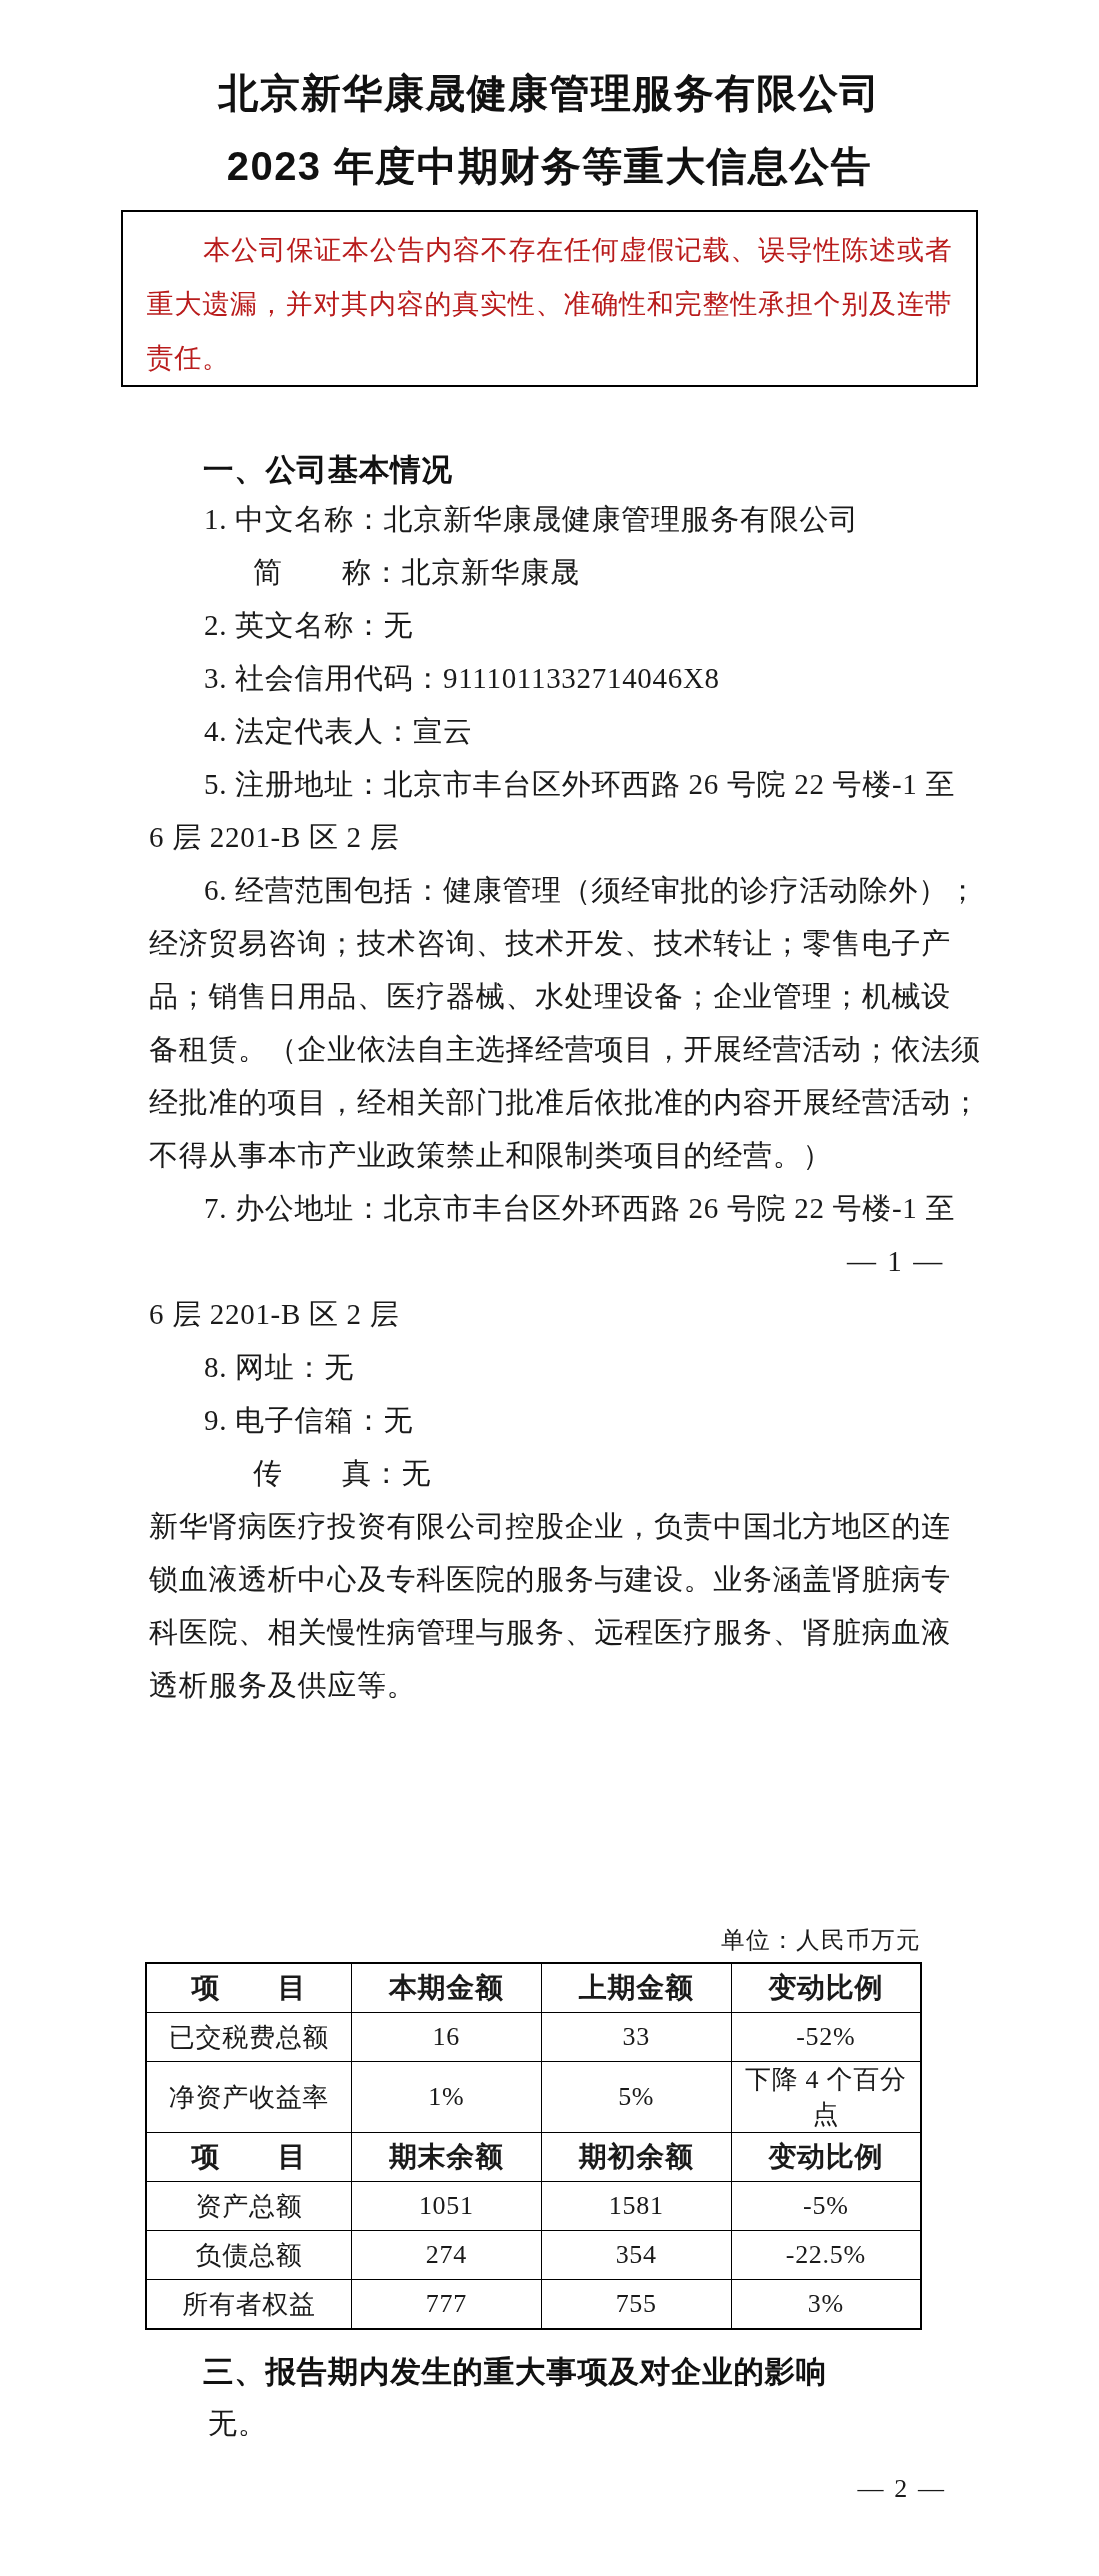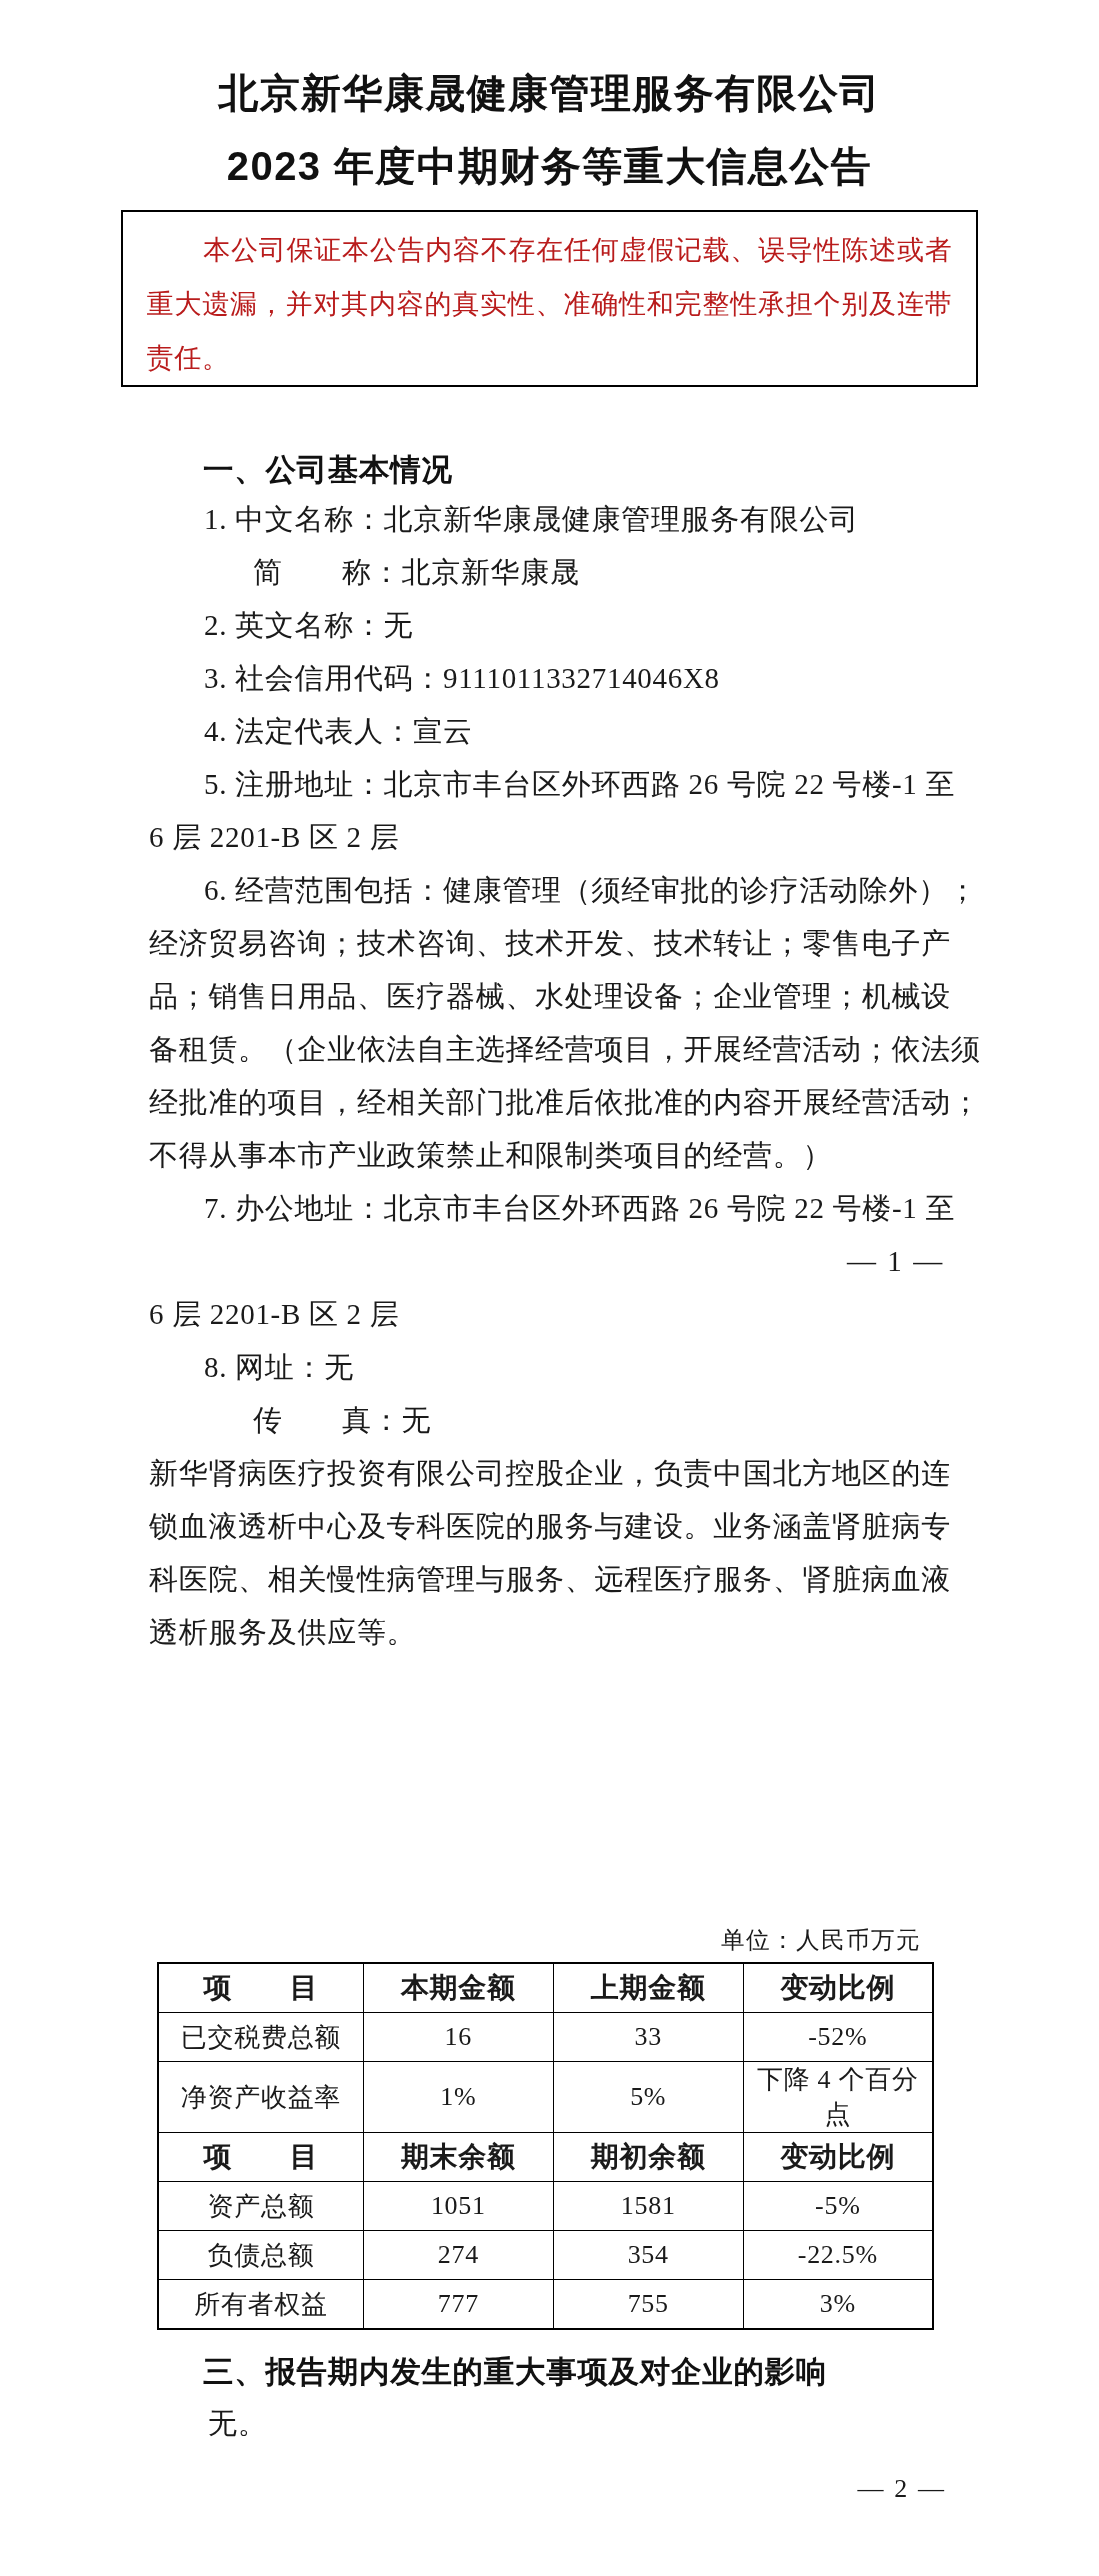--- a/index.html
+++ b/index.html
@@ -45,21 +45,21 @@
   .ind2{padding-left:104px;}
   .pageno{text-align:right;padding-right:23.6px;letter-spacing:2.1px;}
   .unit-note{
     position:absolute;top:1924px;left:149px;width:772px;
     text-align:right;font-size:23.6px;letter-spacing:1.4px;color:#1a1a1a;
   }
   table.fin{
     position:absolute;top:1962px;left:145px;width:777px;
     border-collapse:collapse;table-layout:fixed;
   }
-  table.fin,table.fin td{border:1.4px solid #000;margin-left:12px;}
+  table.fin,table.fin td{border:1.4px solid #000;}
   table.fin{border-width:2.1px;}
   table.fin td{
     height:48px;text-align:center;vertical-align:middle;
     font-size:26px;letter-spacing:0.7px;padding:0 4.2px;overflow:hidden;
   }
   table.fin td.hdr{
     font-family:"Liberation Sans","DejaVu Sans",sans-serif;
     font-weight:700;font-size:28px;
   }
   .col-item{width:26.5%;}
@@ -100,20 +100,21 @@
     <div class="line ind">6. 经营范围包括：健康管理（须经审批的诊疗活动除外）；</div>
     <div class="line">经济贸易咨询；技术咨询、技术开发、技术转让；零售电子产</div>
     <div class="line">品；销售日用品、医疗器械、水处理设备；企业管理；机械设</div>
     <div class="line">备租赁。（企业依法自主选择经营项目，开展经营活动；依法须</div>
     <div class="line">经批准的项目，经相关部门批准后依批准的内容开展经营活动；</div>
     <div class="line">不得从事本市产业政策禁止和限制类项目的经营。）</div>
     <div class="line ind">7. 办公地址：北京市丰台区外环西路 26 号院 22 号楼-1 至</div>
     <div class="line pageno">— 1 —</div>
     <div class="line">6 层 2201-B 区 2 层</div>
     <div class="line ind">8. 网址：无</div>
+    <div class="line ind">9. 电子信箱：无</div>
     <div class="line ind2">传　　真：无</div>
     <div class="line">新华肾病医疗投资有限公司控股企业，负责中国北方地区的连</div>
     <div class="line">锁血液透析中心及专科医院的服务与建设。业务涵盖肾脏病专</div>
     <div class="line">科医院、相关慢性病管理与服务、远程医疗服务、肾脏病血液</div>
     <div class="line">透析服务及供应等。</div>
   </div>
 
   <div class="unit-note">单位：人民币万元</div>
 
   <table class="fin">

